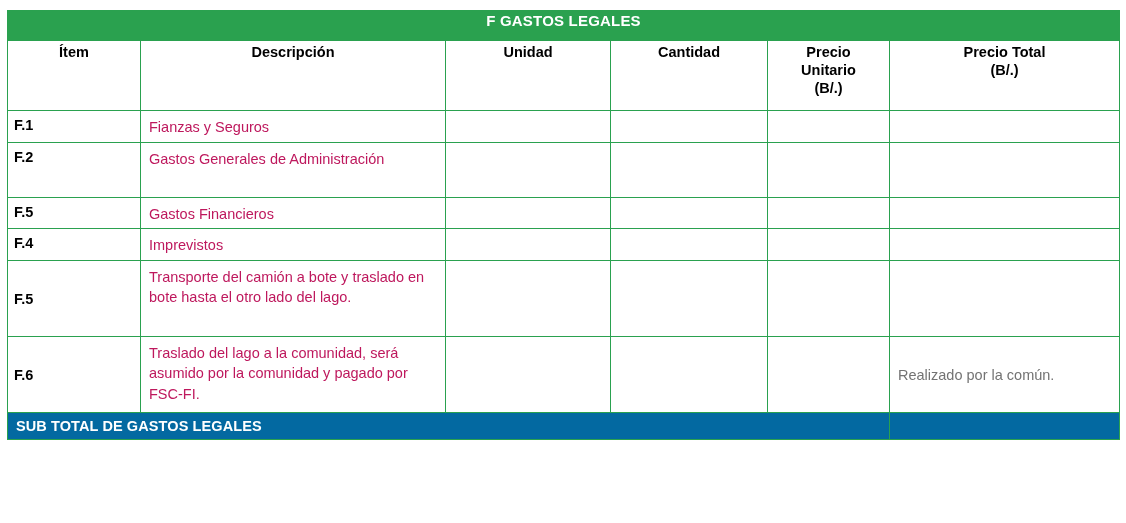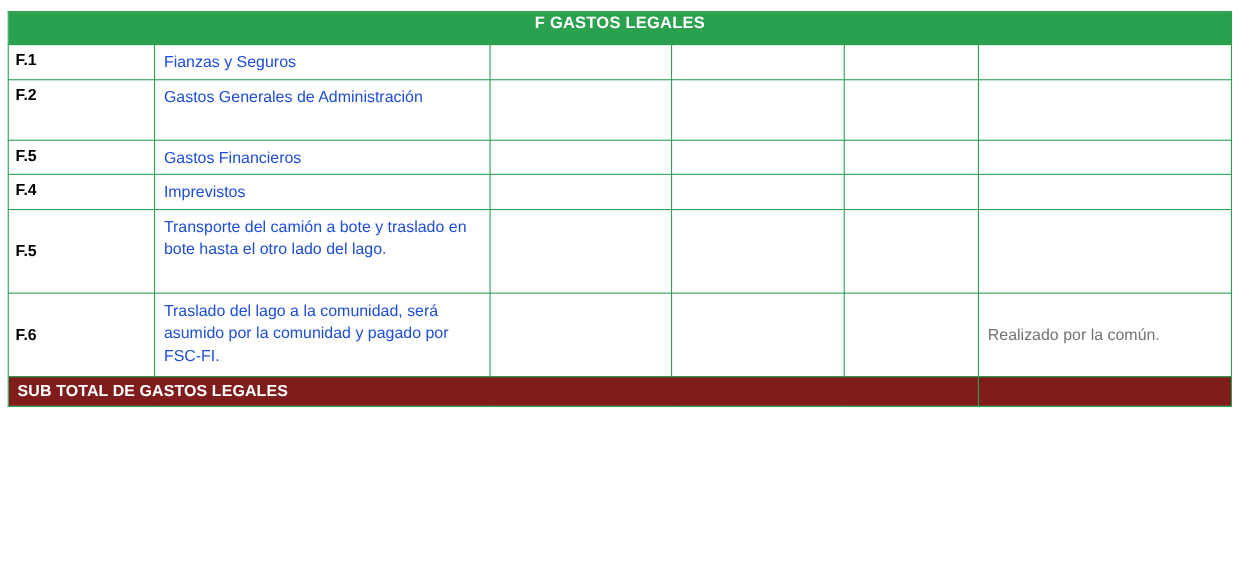--- a/index.html
+++ b/index.html
@@ -56,30 +56,30 @@
     font-size: 14.5px;
     padding: 6px 4px 4px 6px;
     vertical-align: middle;
     color: #000;
     font-weight: bold;
   }
   .desc-cell {
     font-size: 14.5px;
     padding: 6px 6px 4px 8px;
     line-height: 1.42;
-    color: #1d4ed8;
+    color: #be185d;
   }
   .blank-cell {
     font-size: 14.5px;
     padding: 6px 6px 4px 8px;
     line-height: 1.42;
     color: #737373;
   }
   .subtotal-label td {
-    background: #7f1d1d;
+    background: #0369a1;
     color: #ffffff;
     font-weight: bold;
     font-size: 14.5px;
     padding: 5px 4px 5px 8px;
     height: 26px;
     vertical-align: middle;
     letter-spacing: 0.1px;
   }
   .subtotal-value {
     background: #ffffff;
@@ -101,20 +101,35 @@
       <col style="width:133px">
       <col style="width:305px">
       <col style="width:165px">
       <col style="width:157px">
       <col style="width:122px">
       <col style="width:230px">
     </colgroup>
     <tbody>
       <tr class="title-row">
         <td colspan="6">F GASTOS LEGALES</td>
+      </tr>
+      <tr class="head-row">
+        <th>Ítem</th>
+        <th>Descripción</th>
+        <th>Unidad</th>
+        <th>Cantidad</th>
+        <th>
+          <span>Precio</span><br>
+          <span>Unitario</span><br>
+          <span>(B/.)</span>
+        </th>
+        <th>
+          <span>Precio Total</span><br>
+          <span>(B/.)</span>
+        </th>
       </tr>
 
       <tr class="r1">
         <td class="item-cell">F.1</td>
         <td class="desc-cell">Fianzas y Seguros</td>
         <td class="blank-cell"></td>
         <td class="blank-cell"></td>
         <td class="blank-cell"></td>
         <td class="blank-cell"></td>
       </tr>

